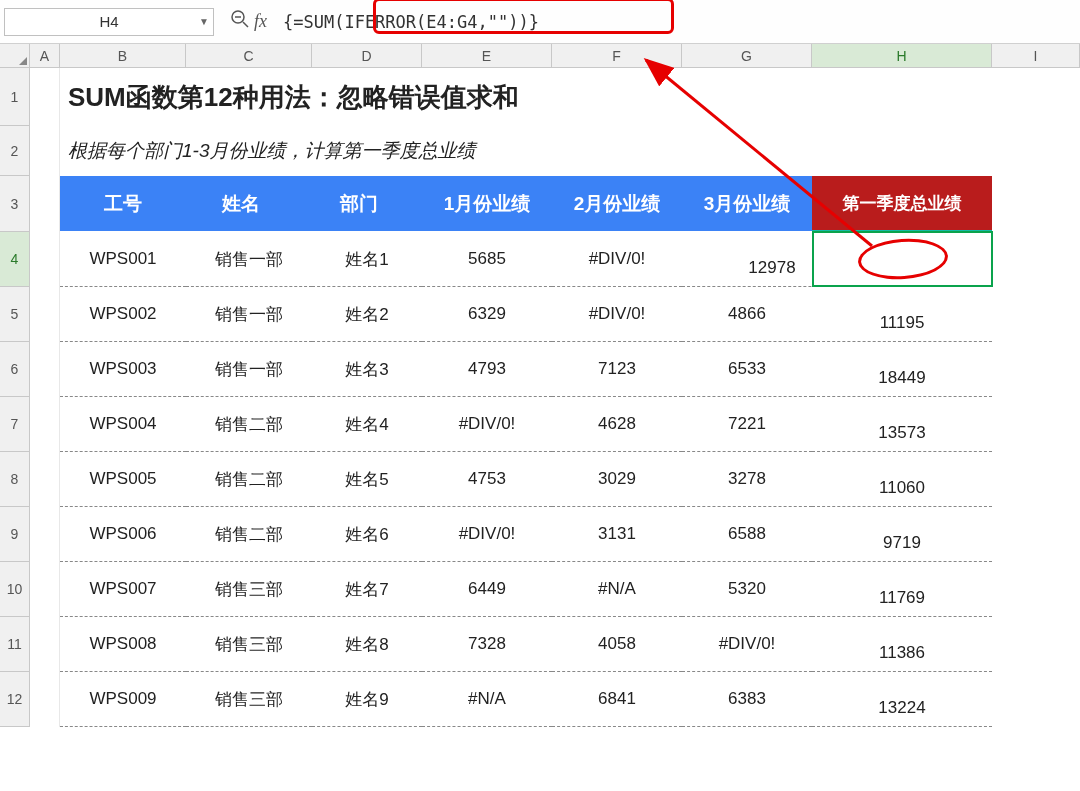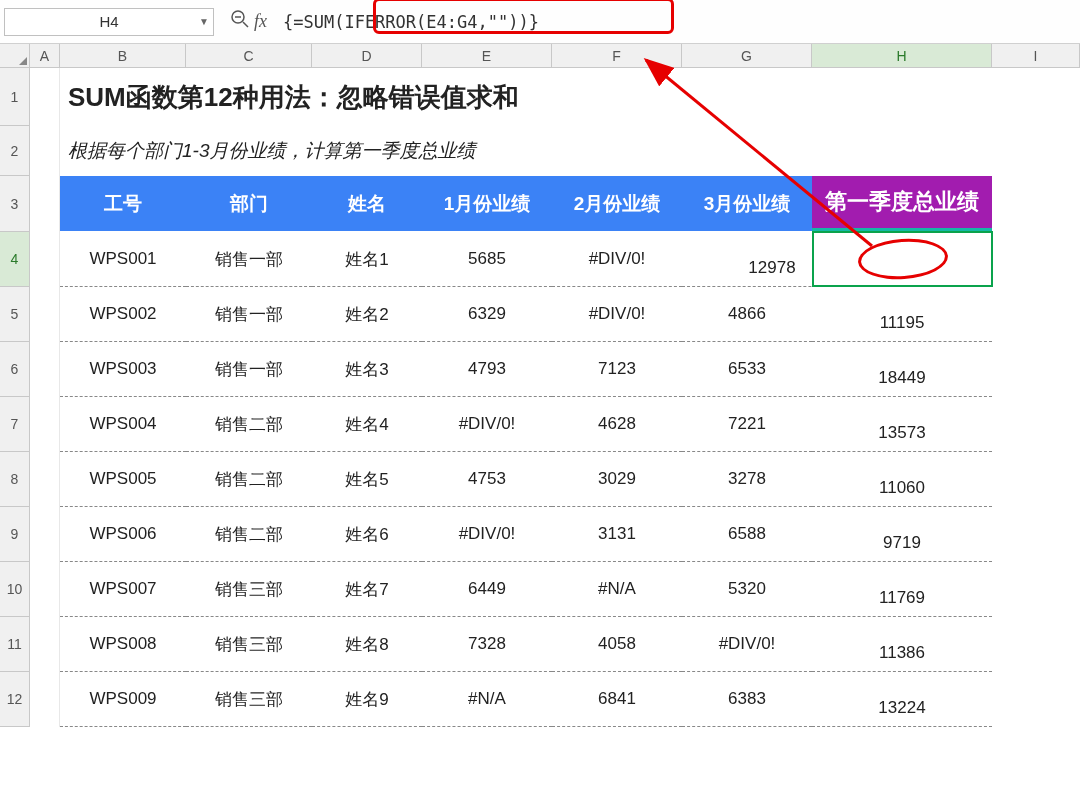--- a/index.html
+++ b/index.html
@@ -178,25 +178,25 @@
       font-style: italic;
     }
     .header-green {
       background: #3b82f6;
       color: #fff;
       font-size: 19px;
       font-weight: bold;
       border-bottom: 1px solid #fff;
     }
     .header-red {
-      background: #a21caf;
+      background: #b91c1c;
       color: #fff;
-      font-size: 22px;
+      font-size: 17px;
       font-weight: bold;
-      border-bottom: 4px solid #14b8a6;
+      border-bottom: 2px solid #14b8a6;
     }
     .data-cell {
       border-bottom: 1px dashed #888;
     }
     .data-cell-last-col {
       border-bottom: 1px dashed #888;
       margin-top: 18px;
     }
     
     
@@ -274,22 +274,22 @@
   <div class="row row-2">
     <div class="row-header">2</div>
     <div class="cell col-A gridline-right"></div>
     <div class="cell subtitle-cell" style="width:802px;">根据每个部门1-3月份业绩，计算第一季度总业绩</div>
   </div>
 
   <div class="row row-3">
     <div class="row-header">3</div>
     <div class="cell col-A gridline-right"></div>
     <div class="cell col-B header-green">工号</div>
+    <div class="cell col-D header-green">姓名</div>
     <div class="cell col-C header-green">部门</div>
-    <div class="cell col-D header-green">姓名</div>
     <div class="cell col-E header-green">1月份业绩</div>
     <div class="cell col-F header-green">2月份业绩</div>
     <div class="cell col-G header-green">3月份业绩</div>
     <div class="cell col-H header-red">第一季度总业绩</div>
   </div>
 
   <div id="data-rows">
       <div class="row data-row">
         <div class="row-header selected">4</div>
         <div class="cell col-A gridline-right"></div>

